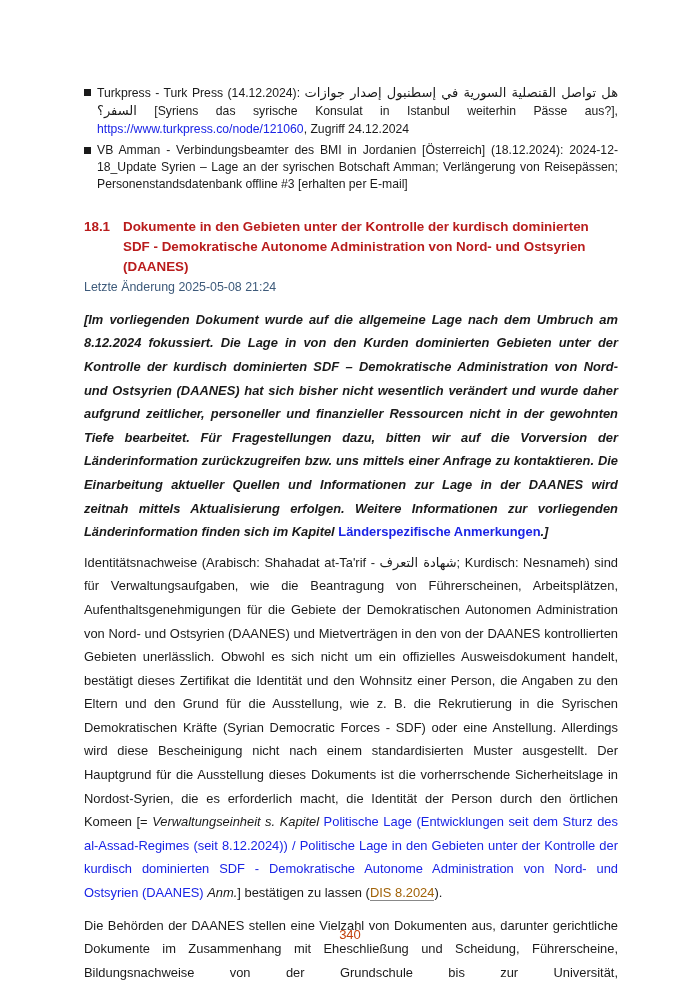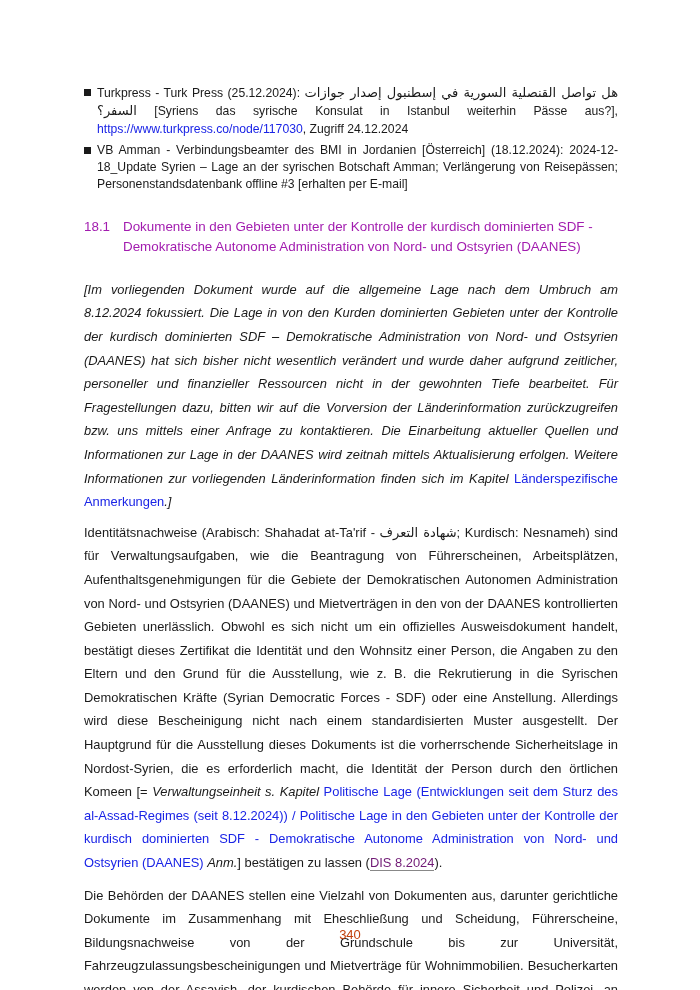--- a/index.html
+++ b/index.html
@@ -6,49 +6,50 @@
   body {
     width: 700px; height: 990px; position: relative; overflow: hidden;
     font-family: "Liberation Sans", sans-serif; color: #1a1a1a;
   }
   .page { position: absolute; left: 84px; top: 84px; width: 534px; }
   .refs { list-style: none; margin: 0; padding: 0; font-size: 12.2px; line-height: 17.3px; }
   .refs li { position: relative; padding-left: 13px; margin-bottom: 4px; text-align: justify; }
   .bullet { position: absolute; left: 0; top: 5px; width: 7px; height: 7px; background: #1a1a1a; }
   .arabic { font-family: "DejaVu Sans", sans-serif; font-size: 13px; }
   a, .link { color: #1a24e6; text-decoration: none; }
-  .cite { color: #701a75; border-bottom: 1px solid #888; }
-  .section { margin-top: 23px; color: #a21caf; font-weight: normal; font-size: 13.4px; line-height: 20px; display: flex; }
+  .cite { color: #a16207; border-bottom: 1px solid #888; }
+  .section { margin-top: 23px; color: #b91c1c; font-weight: bold; font-size: 13.4px; line-height: 20px; display: flex; }
   .section .num { width: 39px; flex: none; }
   .changed { color: #3d5a7a; font-size: 12.4px; margin-top: 3px; }
   p { margin: 0; font-size: 12.9px; line-height: 23.6px; text-align: justify; }
-  .note { font-style: italic; margin-top: 21px; }
+  .note { font-style: italic; margin-top: 14px; font-weight: bold; }
   .p1 { margin-top: 7px; }
   .p2 { margin-top: 9px; }
   .pagenum { position: absolute; left: 0; width: 700px; top: 927px; text-align: center; font-size: 13px; color: #c2410c; }
 </style>
 </head>
 <body>
 
 <div class="page">
   <ul class="refs">
     <li>
       <span class="bullet"></span>
-      <span>Turkpress - Turk Press (25.12.2024): </span><span class="arabic" dir="rtl">هل تواصل القنصلية السورية في إسطنبول إصدار جوازات السفر؟</span><span> [Syriens das syrische Konsulat in Istanbul weiterhin Pässe aus?], </span><a>https://www.turkpress.co/node/117030</a><span>, Zugriff 24.12.2024</span>
+      <span>Turkpress - Turk Press (14.12.2024): </span><span class="arabic" dir="rtl">هل تواصل القنصلية السورية في إسطنبول إصدار جوازات السفر؟</span><span> [Syriens das syrische Konsulat in Istanbul weiterhin Pässe aus?], </span><a>https://www.turkpress.co/node/121060</a><span>, Zugriff 24.12.2024</span>
     </li>
     <li>
       <span class="bullet"></span>
       <span>VB Amman - Verbindungsbeamter des BMI in Jordanien [Österreich] (18.12.2024): 2024-12-18_Update Syrien – Lage an der syrischen Botschaft Amman; Verlängerung von Reisepässen; Personenstandsdatenbank offline #3 [erhalten per E-mail]</span>
     </li>
   </ul>
 
   <div class="section">
     <span class="num">18.1</span>
     <span>Dokumente in den Gebieten unter der Kontrolle der kurdisch dominierten SDF - Demokratische Autonome Administration von Nord- und Ostsyrien (DAANES)</span>
   </div>
+  <div class="changed">Letzte Änderung 2025-05-08 21:24</div>
 
   <p class="note"><span>[Im vorliegenden Dokument wurde auf die allgemeine Lage nach dem Umbruch am 8.12.2024 fokussiert. Die Lage in von den Kurden dominierten Gebieten unter der Kontrolle der kurdisch dominierten SDF – Demokratische Administration von Nord- und Ostsyrien (DAANES) hat sich bisher nicht wesentlich verändert und wurde daher aufgrund zeitlicher, personeller und finanzieller Ressourcen nicht in der gewohnten Tiefe bearbeitet. Für Fragestellungen dazu, bitten wir auf die Vorversion der Länderinformation zurückzugreifen bzw. uns mittels einer Anfrage zu kontaktieren. Die Einarbeitung aktueller Quellen und Informationen zur Lage in der DAANES wird zeitnah mittels Aktualisierung erfolgen. Weitere Informationen zur vorliegenden Länderinformation finden sich im Kapitel </span><a class="link" style="font-style: normal;">Länderspezifische Anmerkungen</a><span>.]</span></p>
 
   <p class="p1"><span>Identitätsnachweise (Arabisch: Shahadat at-Ta'rif - </span><span class="arabic" dir="rtl">شهادة التعرف</span><span>; Kurdisch: Nesnameh) sind für Verwaltungsaufgaben, wie die Beantragung von Führerscheinen, Arbeitsplätzen, Aufenthaltsgenehmigungen für die Gebiete der Demokratischen Autonomen Administration von Nord- und Ostsyrien (DAANES) und Mietverträgen in den von der DAANES kontrollierten Gebieten unerlässlich. Obwohl es sich nicht um ein offizielles Ausweisdokument handelt, bestätigt dieses Zertifikat die Identität und den Wohnsitz einer Person, die Angaben zu den Eltern und den Grund für die Ausstellung, wie z. B. die Rekrutierung in die Syrischen Demokratischen Kräfte (Syrian Democratic Forces - SDF) oder eine Anstellung. Allerdings wird diese Bescheinigung nicht nach einem standardisierten Muster ausgestellt. Der Hauptgrund für die Ausstellung dieses Dokuments ist die vorherrschende Sicherheitslage in Nordost-Syrien, die es erforderlich macht, die Identität der Person durch den örtlichen Komeen [= </span><i>Verwaltungseinheit s. Kapitel</i> <a class="link">Politische Lage (Entwicklungen seit dem Sturz des al-Assad-Regimes (seit 8.12.2024))</a><span class="link"> / </span><a class="link">Politische Lage in den Gebieten unter der Kontrolle der kurdisch dominierten SDF - Demokratische Autonome Administration von Nord- und Ostsyrien (DAANES)</a> <i>Anm.</i><span>] bestätigen zu lassen (</span><a class="cite">DIS 8.2024</a><span>).</span></p>
 
   <p class="p2">Die Behörden der DAANES stellen eine Vielzahl von Dokumenten aus, darunter gerichtliche Dokumente im Zusammenhang mit Eheschließung und Scheidung, Führerscheine, Bildungsnachweise von der Grundschule bis zur Universität, Fahrzeugzulassungsbescheinigungen und Mietverträge für Wohnimmobilien. Besucherkarten werden von der Assayish, der kurdischen Behörde für innere Sicherheit und Polizei, an Personen aus anderen Gebieten Syriens ausgestellt, die in die DAANES einreisen und sich dort aufhalten möchten. Führerscheine werden von den Behörden der DAANES in der gesamten DAANES ausgestellt. In jeder Stadt innerhalb der DAANES gibt es ein Büro, in dem Personen die theoretische und praktische Fahrprüfung ablegen und einen Führerschein erwerben können. DAANES-Dokumente sind nur innerhalb der</p>
 </div>
 
 <div class="pagenum">340</div>
 

